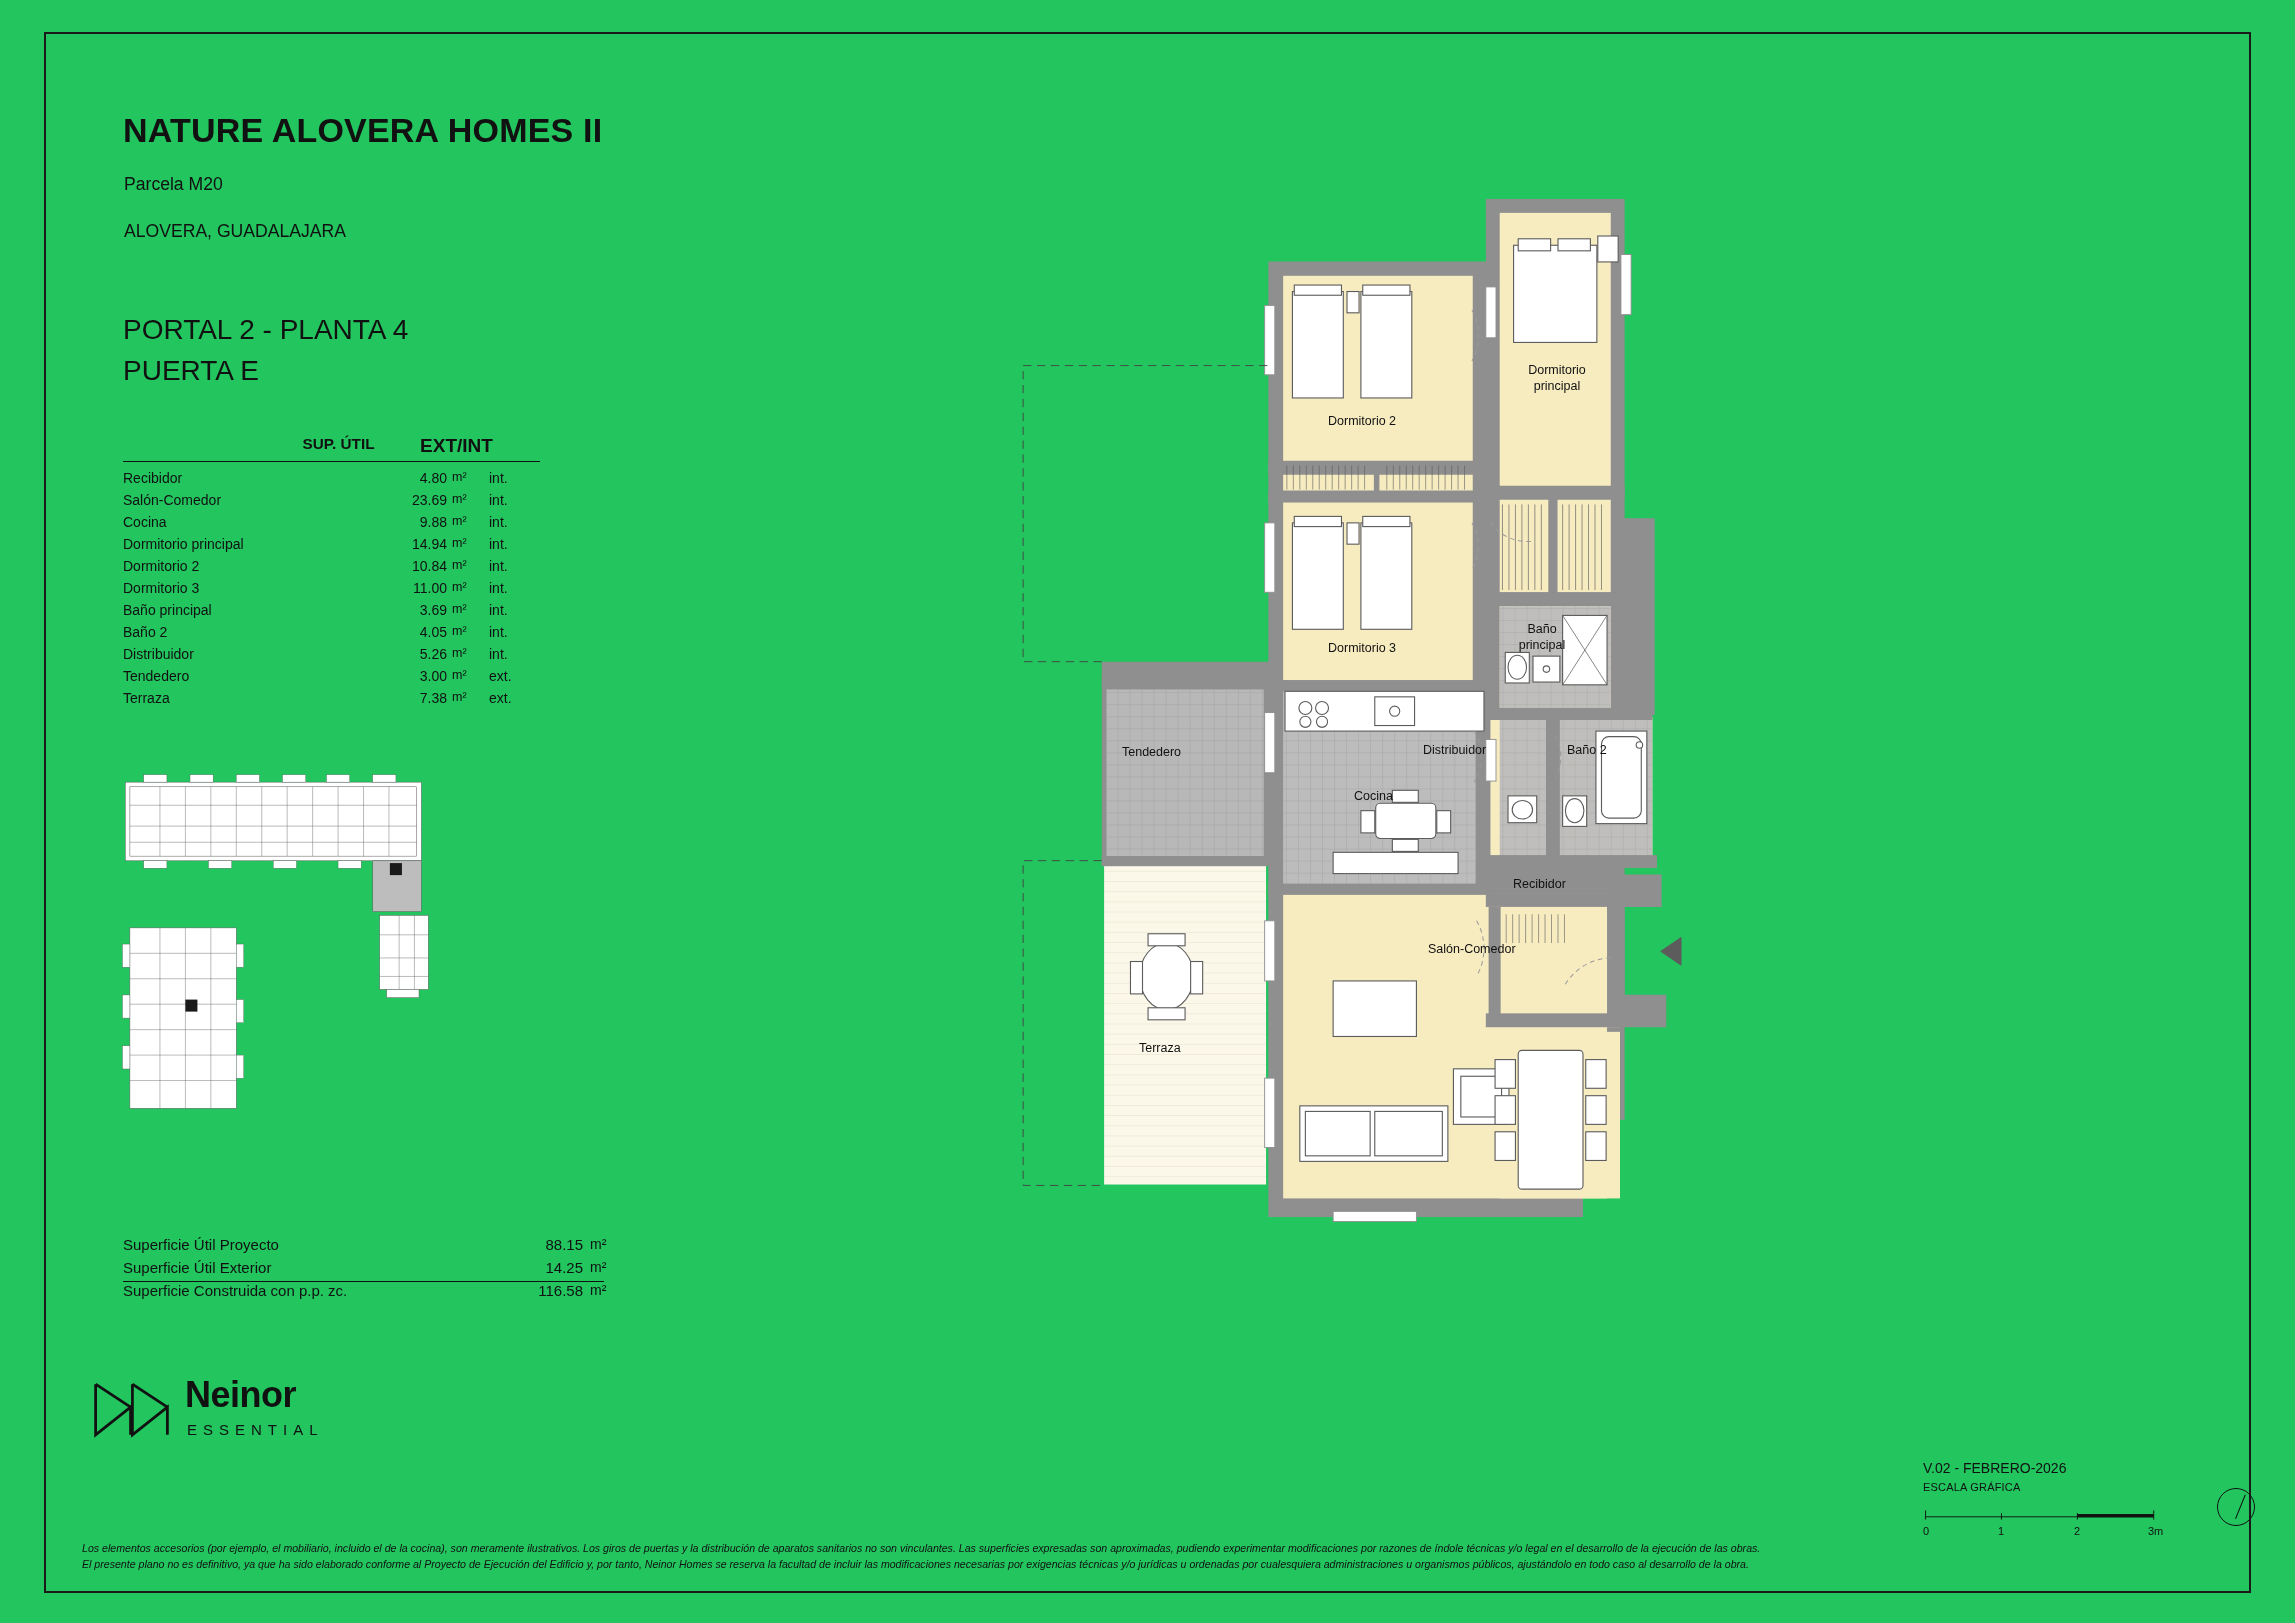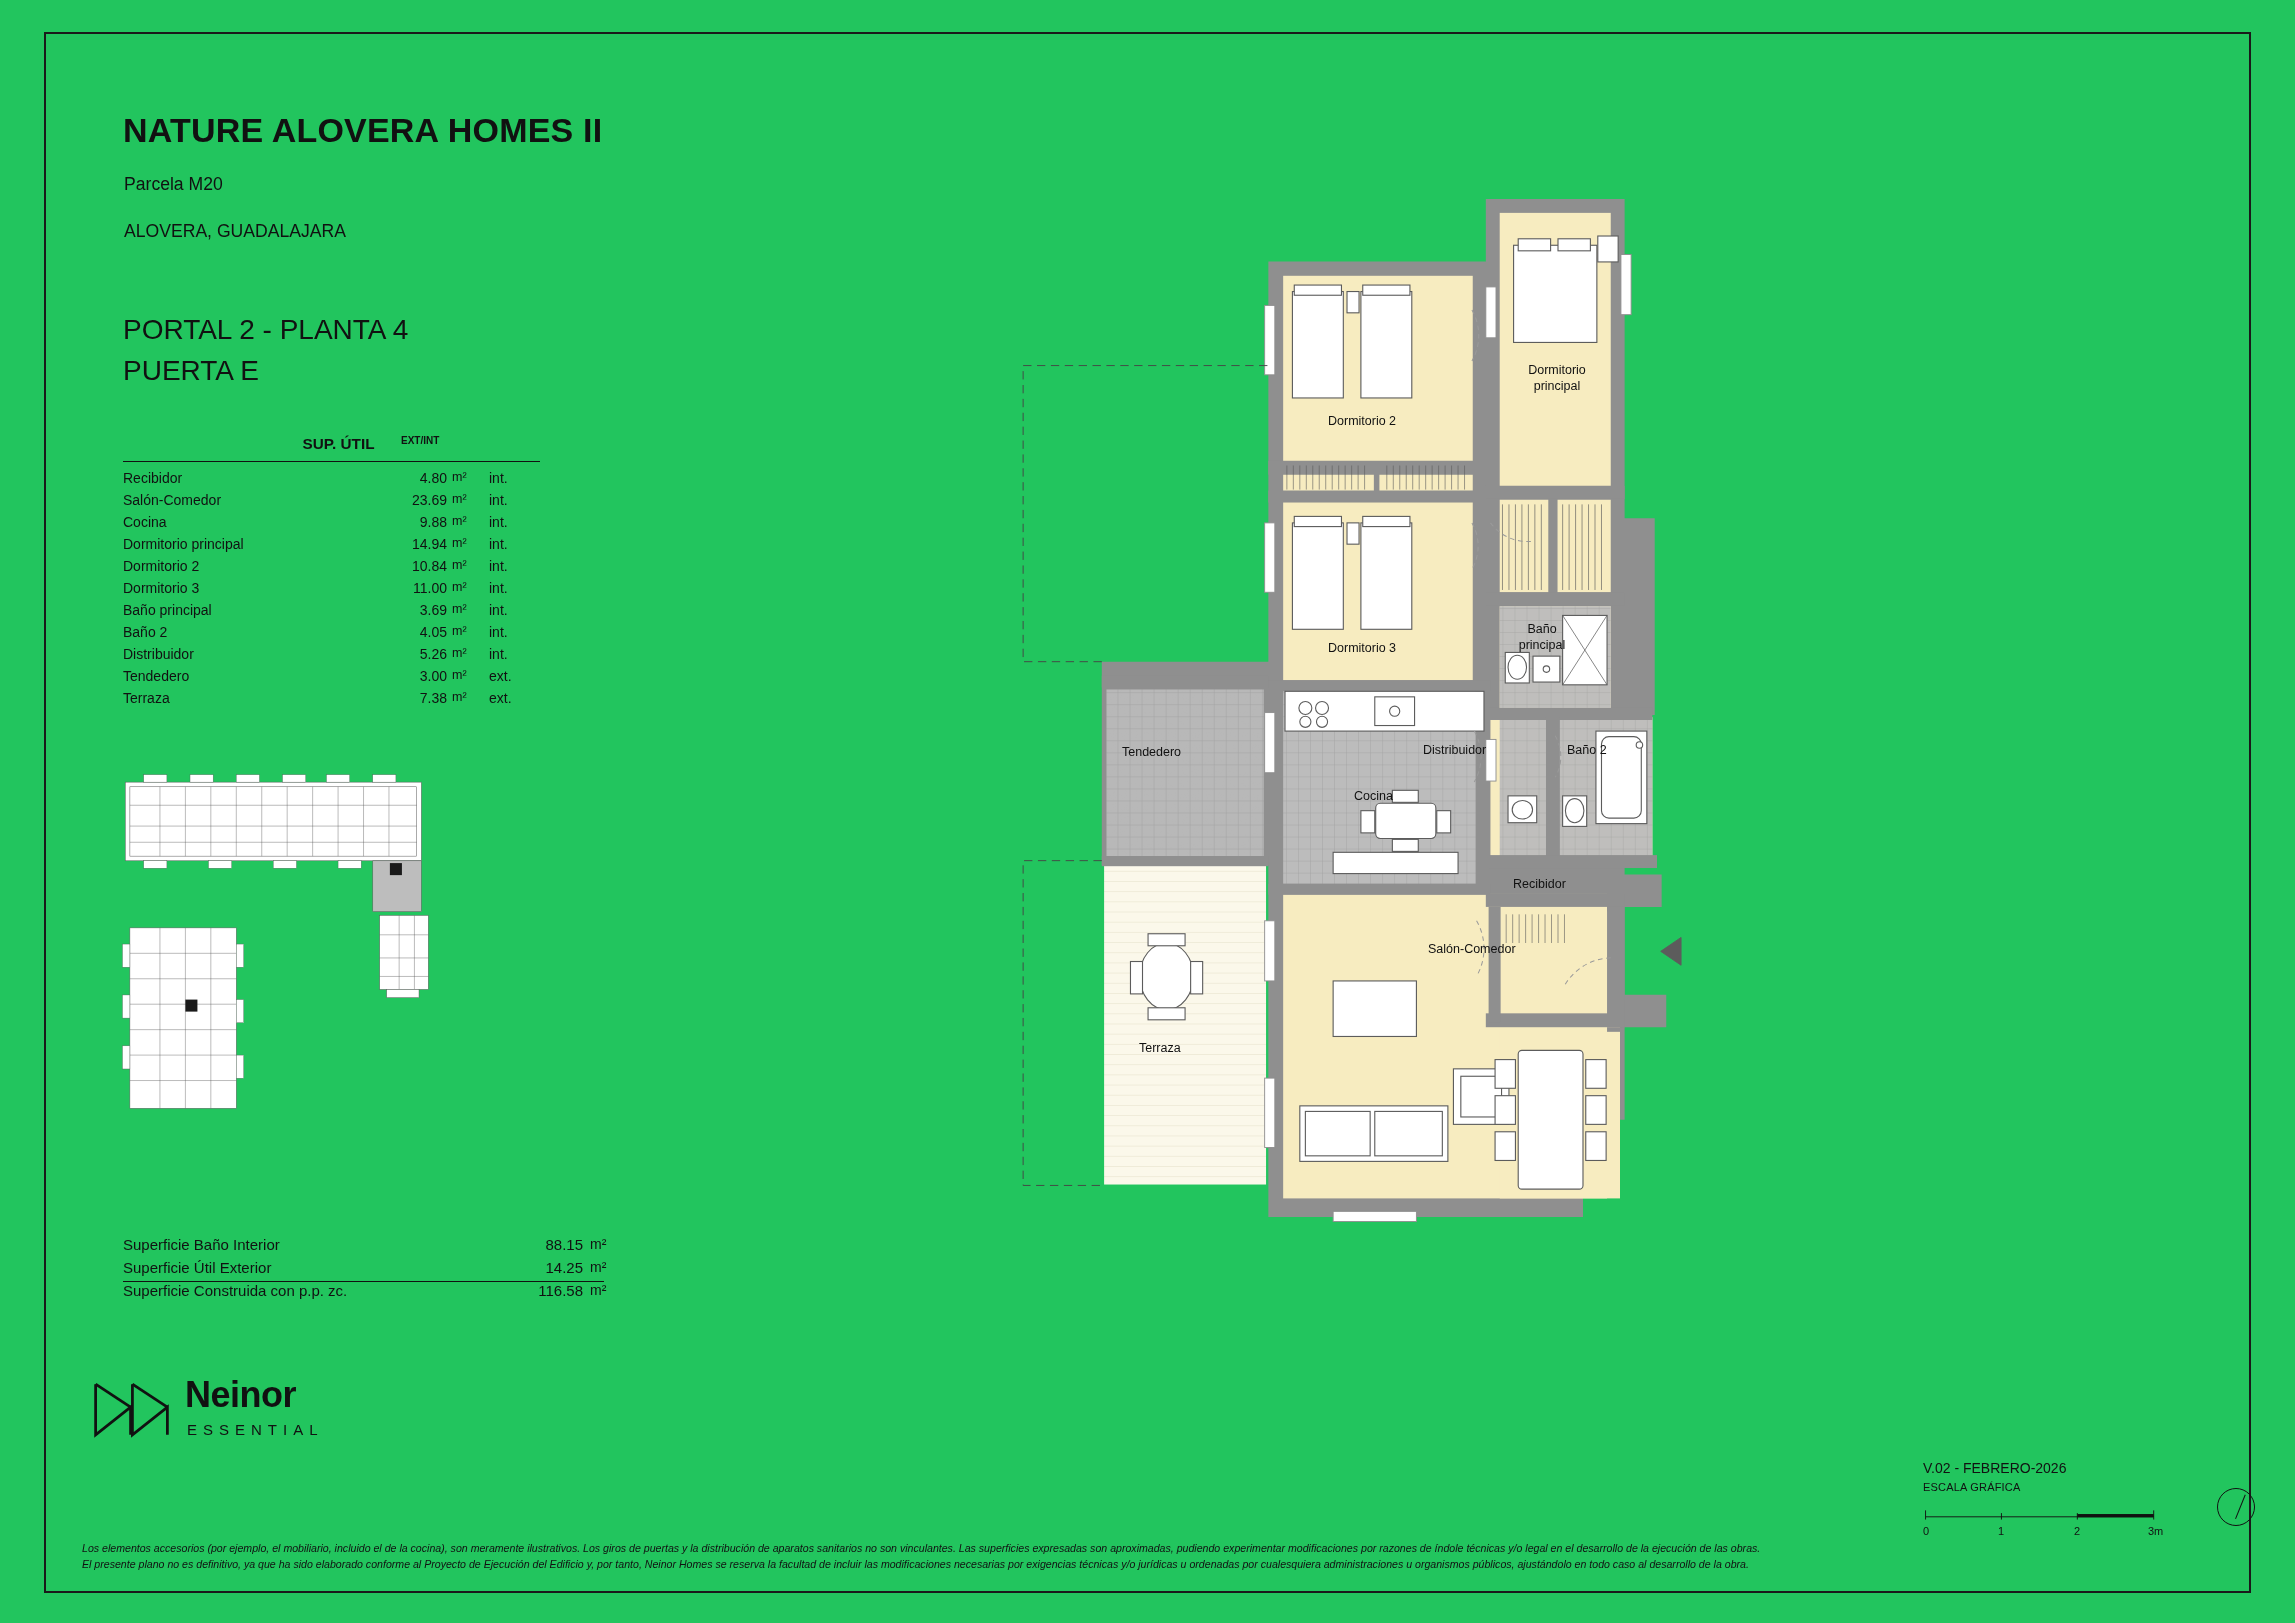--- a/index.html
+++ b/index.html
@@ -49,22 +49,22 @@
   }
   .areas-head {
     position:relative; height:26px;
     border-bottom:0.9px solid #111;
   }
   .areas-head .h-sup {
     position:absolute; left:153px; top:0; width:125px; text-align:center;
     font-size:15.3px; font-weight:bold; color:#111;
   }
   .areas-head .h-ext {
-    position:absolute; left:278px; top:0; width:111px; 
-    font-size:10px; font-weight:bold; color:#111;
+    position:absolute; left:278px; top:0; width:111px; text-align:center;
+    font-size:19px; font-weight:bold; color:#111;
   }
   .areas-rows { margin-top:8.3px; }
   .area-row { position:relative; height:22px; }
   .area-row .r-name {
     position:absolute; left:0; top:0; font-size:14px; color:#111; white-space:nowrap;
   }
   .area-row .r-val {
     position:absolute; left:231px; top:0; width:93px; text-align:right;
     font-size:14px; color:#111;
   }
@@ -275,21 +275,21 @@
           <rect x="260" y="380" width="16" height="50" fill="#ffffff"></rect>
           <rect x="260" y="500" width="16" height="50" fill="#ffffff"></rect>
           <rect x="260" y="620" width="16" height="50" fill="#ffffff"></rect>
         </g>
       </g>
     </svg>
   </div>
 
   <div class="totals">
     <div class="total-row">
-      <span class="t-label">Superficie Baño Interior</span>
+      <span class="t-label">Superficie Útil Proyecto</span>
       <span class="t-val">88.15</span>
       <span class="t-unit">m²</span>
     </div>
     <div class="total-row">
       <span class="t-label">Superficie Útil Exterior</span>
       <span class="t-val">14.25</span>
       <span class="t-unit">m²</span>
     </div>
     <div class="total-row">
       <span class="t-label">Superficie Construida con p.p. zc.</span>

